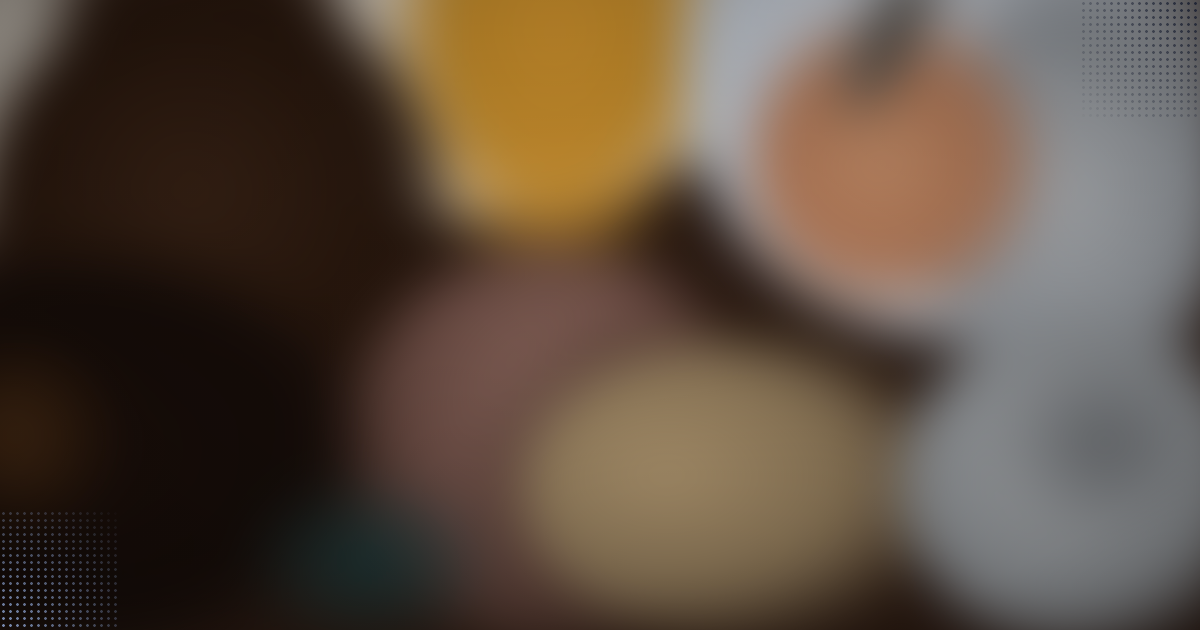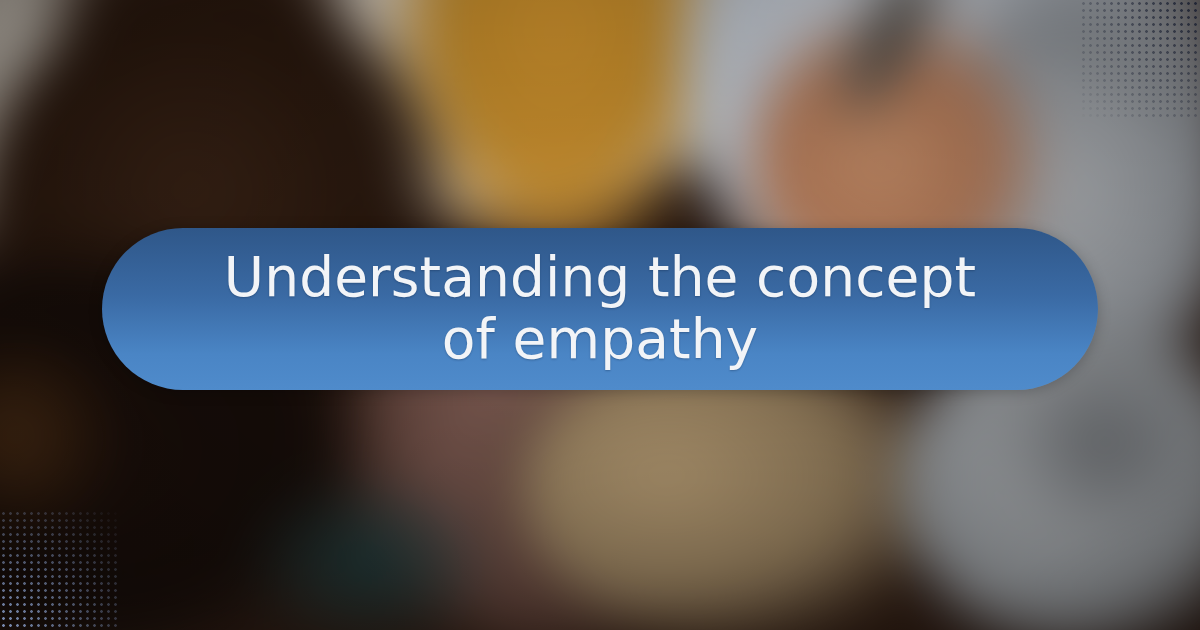--- a/index.html
+++ b/index.html
@@ -153,20 +153,14 @@
     <div class="blob b-glass"></div>
     <div class="blob b-orange-bl"></div>
     <div class="blob b-teal-bot"></div>
   </div>
 
   <div class="bg-vignette"></div>
 
   <div class="dotgrid top-right"></div>
   <div class="dotgrid bottom-left"></div>
 
-  <div class="title-pill">
-    <h1 class="title-text">
-      <span>Understanding the concept</span><br>
-      <span>of empathy</span>
-    </h1>
-  </div>
 
 </div>
 
 </body></html>

